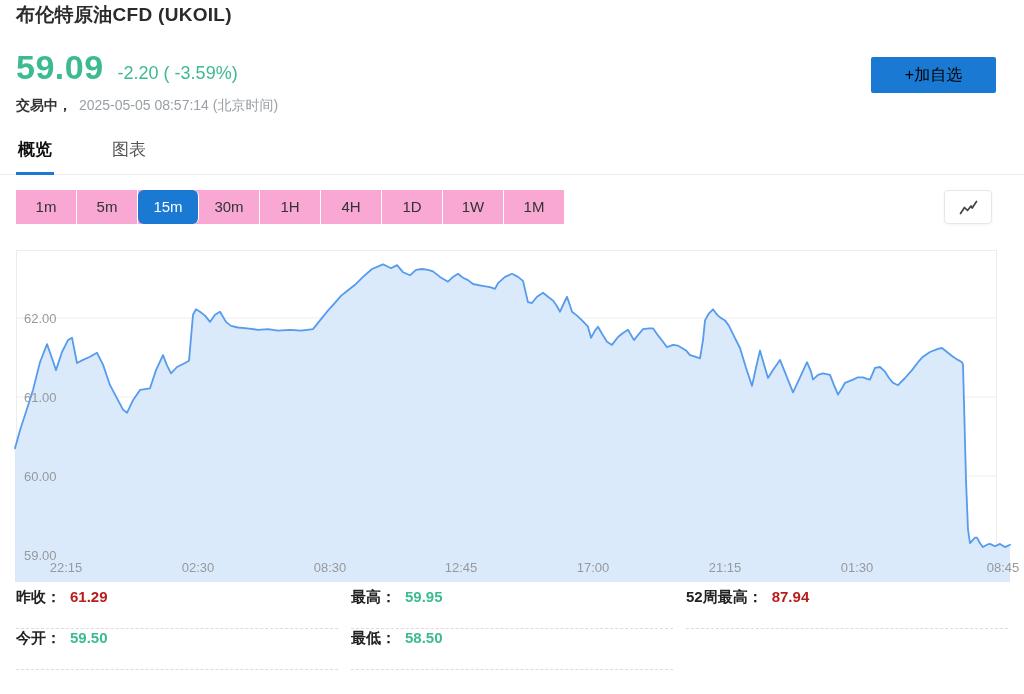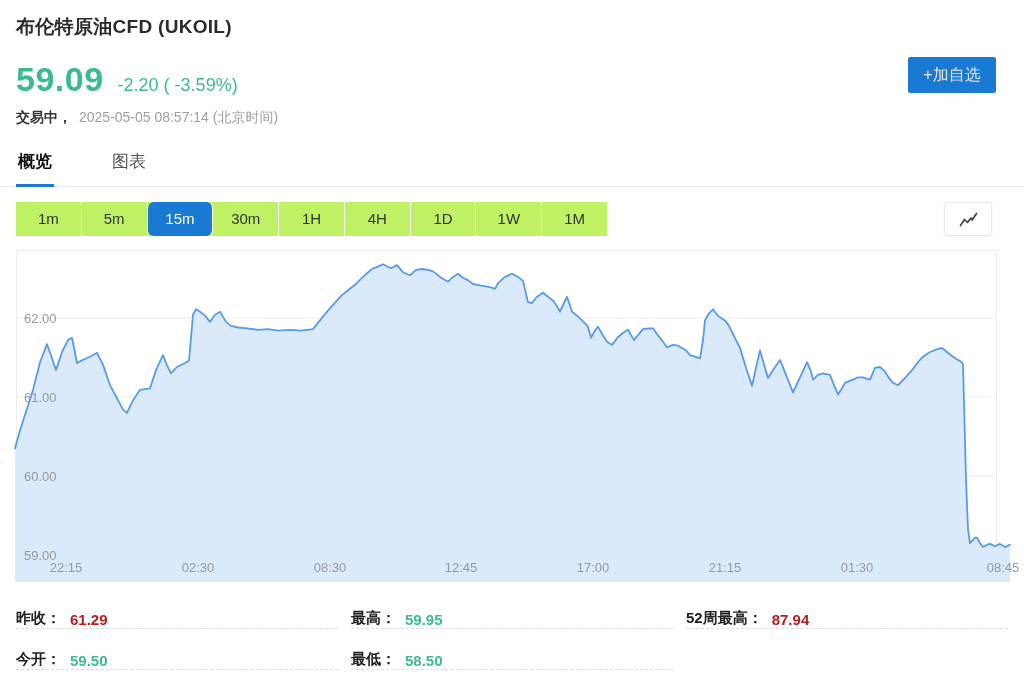--- a/index.html
+++ b/index.html
@@ -1,58 +1,58 @@
 <!DOCTYPE html>
 <html><head>
 <meta charset="utf-8">
 <style>
   html,body{margin:0;padding:0}
   body{
     width:1024px;height:694px;overflow:hidden;background:#fff;position:relative;
     font-family:"Liberation Sans","DejaVu Sans",sans-serif;color:#222;
     -webkit-font-smoothing:antialiased;
   }
-  .header{padding:14px 16px 0;position:relative}
+  .header{padding:2px 16px 0;position:relative}
   .title{margin:0;font-size:19px;font-weight:700;color:#2b2b2b;letter-spacing:.3px}
   .price-row{margin-top:20px;display:flex;align-items:baseline}
   .price{font-size:34px;font-weight:700;color:var(--green);letter-spacing:.5px}
   .change{font-size:18px;color:var(--green);margin-left:14px;font-weight:400}
   .status-row{margin-top:10px;font-size:14px}
   .status{color:#333;font-weight:700}
   .time{color:#9aa0a5;margin-left:3px}
   .add-btn{
-    position:absolute;top:57px;right:28px;width:88px;height:36px;
-    background:var(--blue);color:#e5e5e5;border:none;font-size:16px;border-radius:2px;
+    position:absolute;top:57px;right:28px;width:125px;height:36px;
+    background:var(--blue);color:#000000;border:none;font-size:16px;border-radius:2px;
     cursor:pointer;font-family:inherit;
   }
   .tabs{display:flex;gap:56px;padding:0 16px;margin-top:23px;border-bottom:1px solid #ebebeb}
   .tab{font-size:17px;color:#555;padding:0 2px 13px;position:relative;cursor:pointer}
   .tab.active{color:#111;font-weight:700}
   .tab.active::after{content:"";position:absolute;left:0;right:0;bottom:-1px;height:3px;background:var(--blue)}
   .toolbar{margin:15px 16px 0;display:flex;align-items:center}
-  .periods{display:flex;background:#bef264;width:591px}
+  .periods{display:flex;background:#f9a8d4;width:548px}
   .period{
     flex:1;height:34px;line-height:34px;text-align:center;font-size:15px;color:#333;
     cursor:pointer;border-right:1px solid #fff;user-select:none;
   }
   .period:last-child{border-right:none}
   .period.active{background:var(--blue);color:#fff;border-radius:6px}
   .icon-btn{
     margin-left:auto;margin-right:16px;width:48px;height:34px;background:#fff;
     border:1px solid #e7e7e7;border-radius:4px;display:flex;align-items:center;
     justify-content:center;cursor:pointer;box-shadow:0 1px 3px rgba(0,0,0,.05);
   }
   .chart-wrap{position:absolute;left:0;top:250px;width:832px;height:333px}
   .chart-wrap svg{display:block}
   .stats{
     position:absolute;left:0;top:588px;width:1024px;box-sizing:border-box;
     padding:0 16px;display:flex;gap:13px;
   }
   .stat-col{flex:1;min-width:0}
-  .stat-row{height:40px;display:flex;align-items:flex-end;border-bottom:1px dashed #dcdcdc;font-size:15px}
+  .stat-row{height:40px;display:flex;align-items:flex-start;border-bottom:1px dashed #dcdcdc;font-size:15px}
   .stat-label{font-weight:700;color:#222;white-space:nowrap}
   .stat-value{margin-left:9px;font-weight:700;color:#b91c1c}
   .stat-value.green{color:var(--green)}
 </style>
 </head>
 <body style="--green: #3cbb8e; --blue: #1a79d3;">
 
 <div class="header">
   <h1 class="title">布伦特原油CFD (UKOIL)</h1>
   <div class="price-row">

